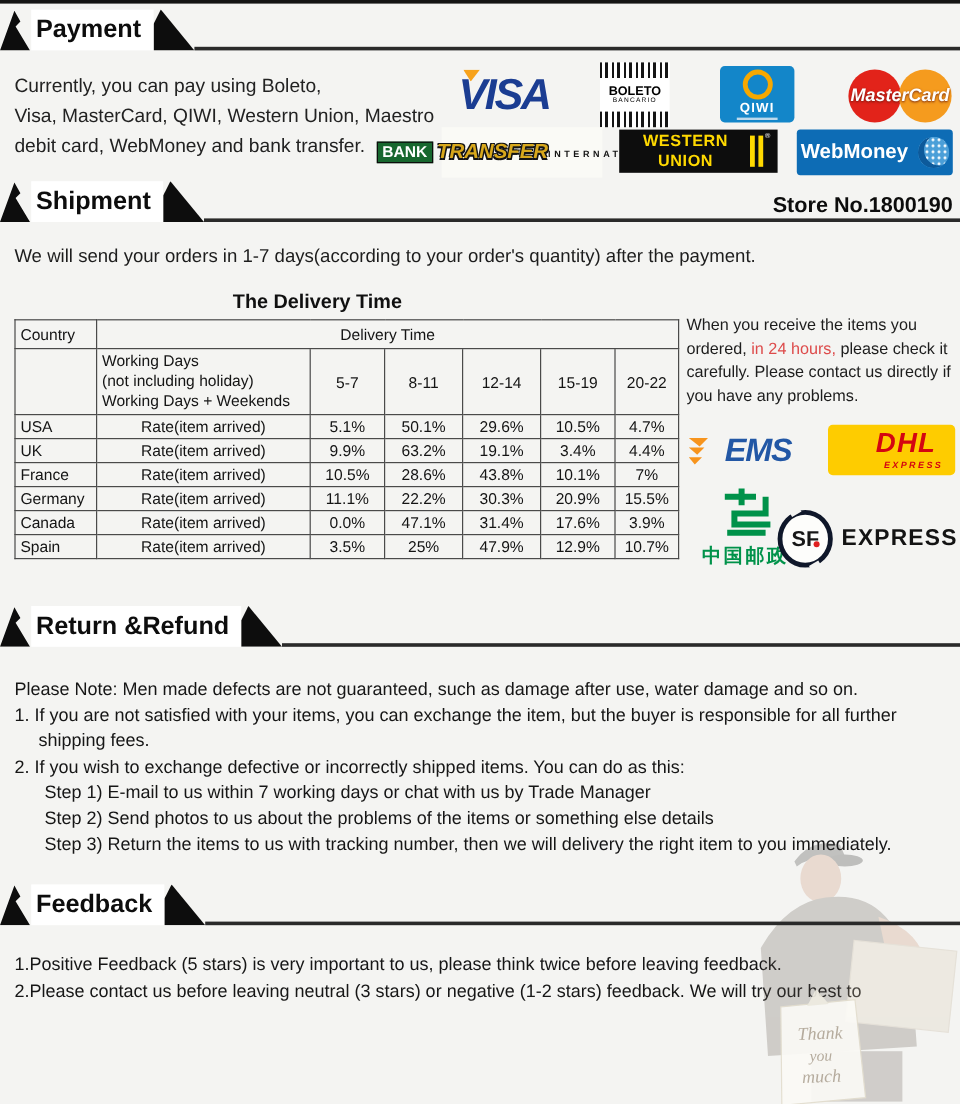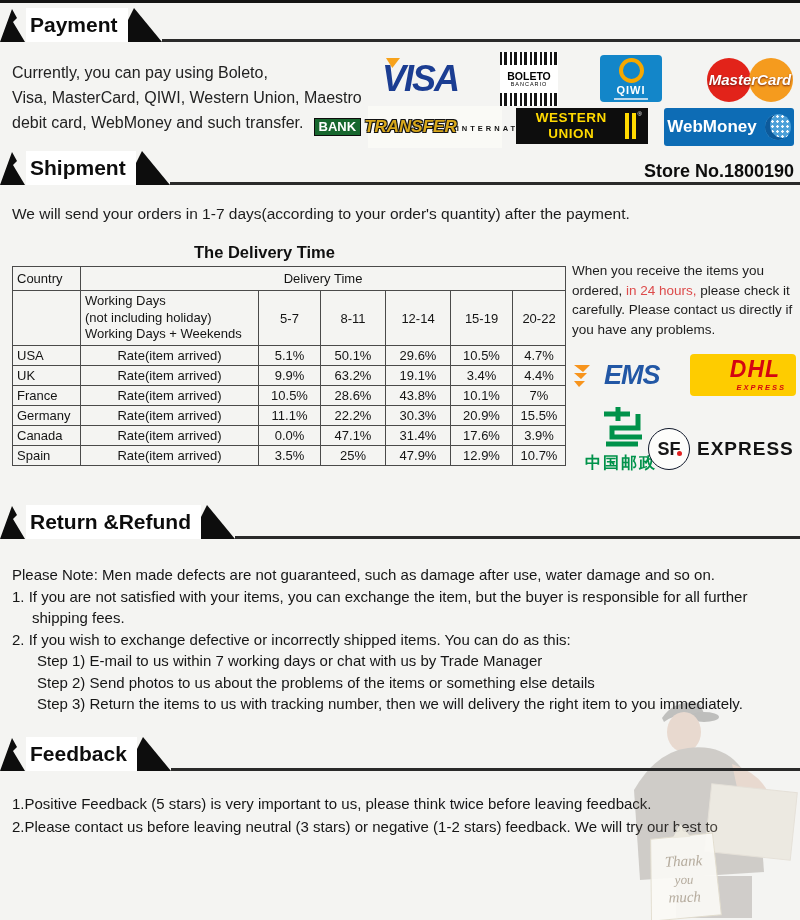--- a/index.html
+++ b/index.html
@@ -79,21 +79,21 @@
 
   
   .ems{left:572px;top:357px;width:96px;height:36px;display:flex;align-items:center;gap:2px;}
   .emstxt{font-style:italic;font-weight:900;font-size:27px;color:#2257a5;letter-spacing:-1px;}
   .dhl{left:690px;top:354px;width:106px;height:42px;background:#fecc00;border-radius:4px;text-align:center;padding-left:24px;}
   .dhltxt{font-style:italic;font-weight:900;font-size:23px;color:#d40511;letter-spacing:1px;line-height:30px;}
   .dhlsub{position:absolute;right:10px;bottom:4px;font-size:7.5px;font-weight:800;letter-spacing:2px;color:#d40511;font-style:italic;}
   .cpost{left:578px;top:404px;width:86px;height:78px;display:flex;flex-direction:column;align-items:center;justify-content:flex-start;}
   .cptxt{font-size:16px;font-weight:700;color:#00924a;letter-spacing:2px;margin-top:3px;}
   .sf{left:648px;top:424px;width:150px;height:50px;display:flex;align-items:center;gap:7px;}
-  .sf-ring{width:40px;height:40px;border:1px solid #0f172a;border-radius:50%;display:flex;align-items:center;justify-content:center;position:relative;background:#fdfdfb;}
+  .sf-ring{width:40px;height:40px;border:4px solid #0f172a;border-radius:50%;display:flex;align-items:center;justify-content:center;position:relative;background:#fdfdfb;}
   .sf-ring .sftxt{font-weight:900;font-size:18px;color:#171717;letter-spacing:0;}
   .sf-dot{position:absolute;right:7px;bottom:13px;width:5px;height:5px;border-radius:50%;background:#e02020;}
   .sf-gap1,.sf-gap2{position:absolute;width:9px;height:6px;background:#f4f4f2;}
   .sf-gap1{top:-6px;left:6px;transform:rotate(-30deg);}
   .sf-gap2{bottom:-6px;right:6px;transform:rotate(-30deg);}
   .sfsub{font-weight:800;font-size:19px;color:#131313;letter-spacing:1px;}
 
   
   .block{position:absolute;left:12px;font-size:15px;line-height:21.5px;color:#161616;}
   .ind1{padding-left:20px;}
@@ -136,21 +136,21 @@
       </svg>
     <span class="lbl">Payment</span>
     <svg width="34" viewBox="0 0 34 34">
         <polygon points="6,0 34,34 0,34 0,12" fill="#0d0d0d"></polygon>
       </svg>
     <div class="rule"></div>
   </div>
 
   <div class="pay-desc pre">Currently, you can pay using Boleto,
 Visa, MasterCard, QIWI, Western Union, Maestro
-debit card, WebMoney and such transfer.</div>
+debit card, WebMoney and bank transfer.</div>
 
   <div class="logo visa">
     <span class="visa-flag"></span>
     <span class="vtxt">VISA</span>
   </div>
 
   <div class="logo boleto">
     <div class="bstripes"></div>
     <div class="bmid">
       <div class="b1">BOLETO</div>

